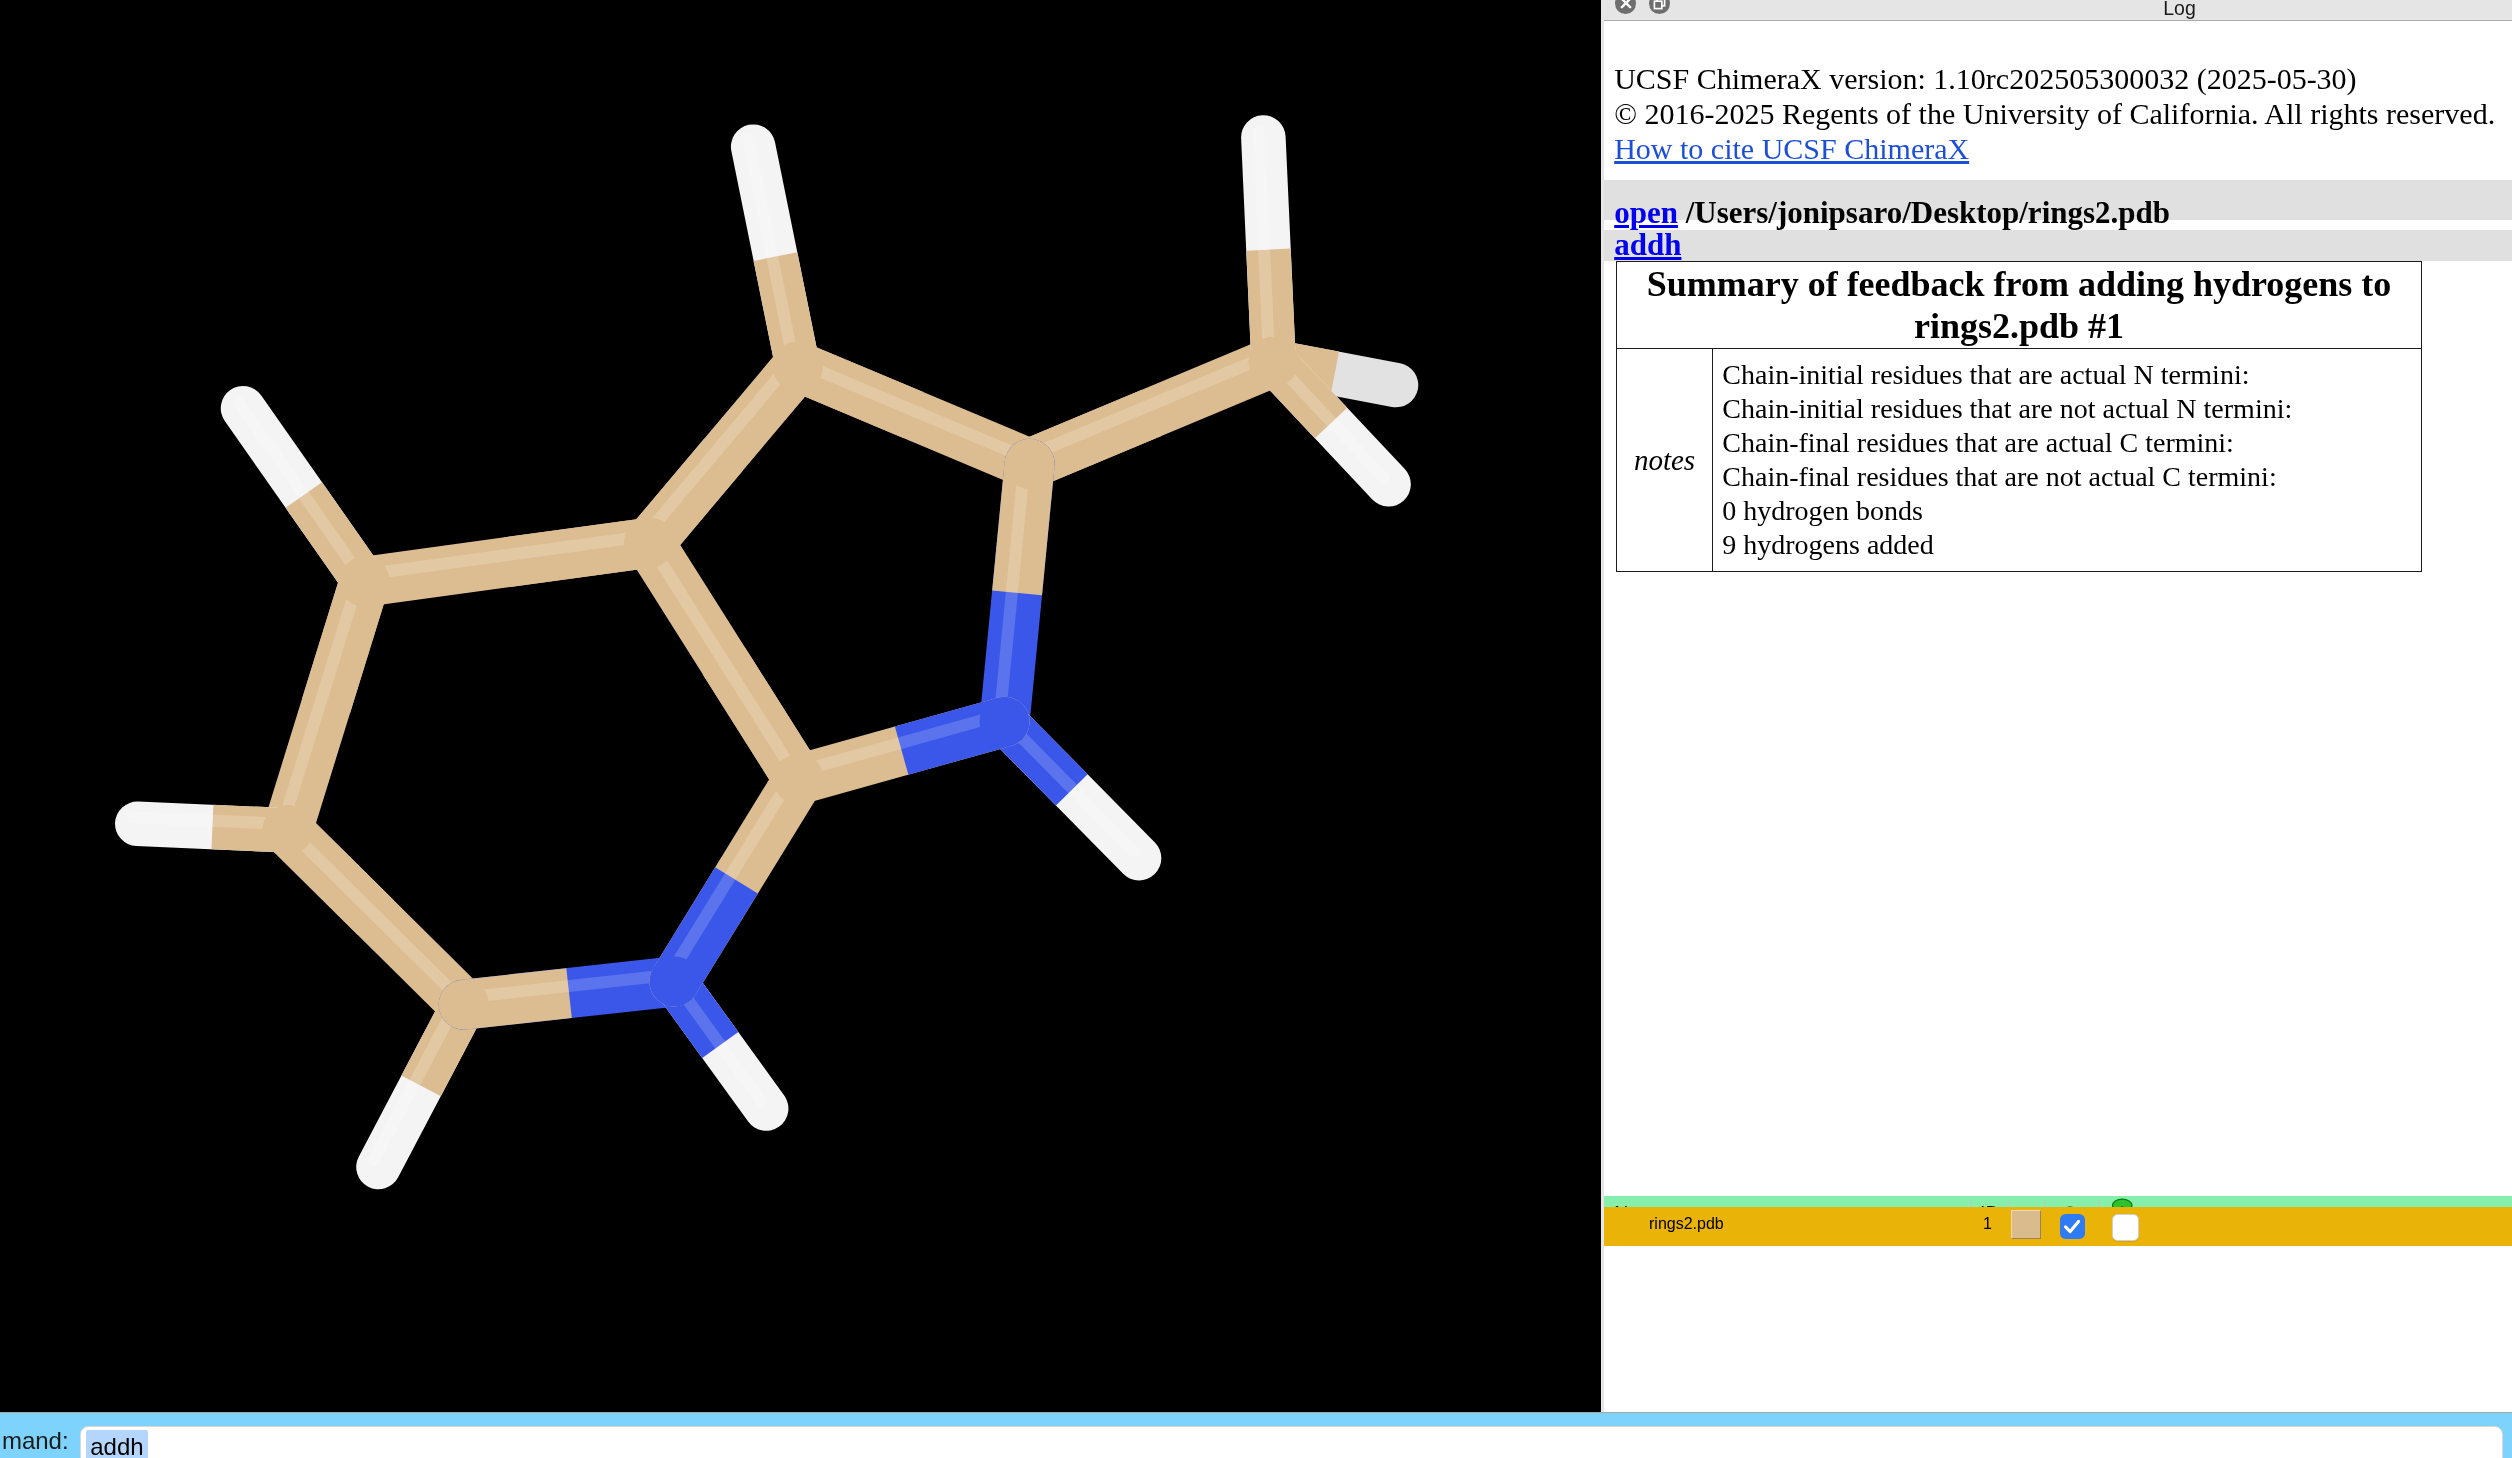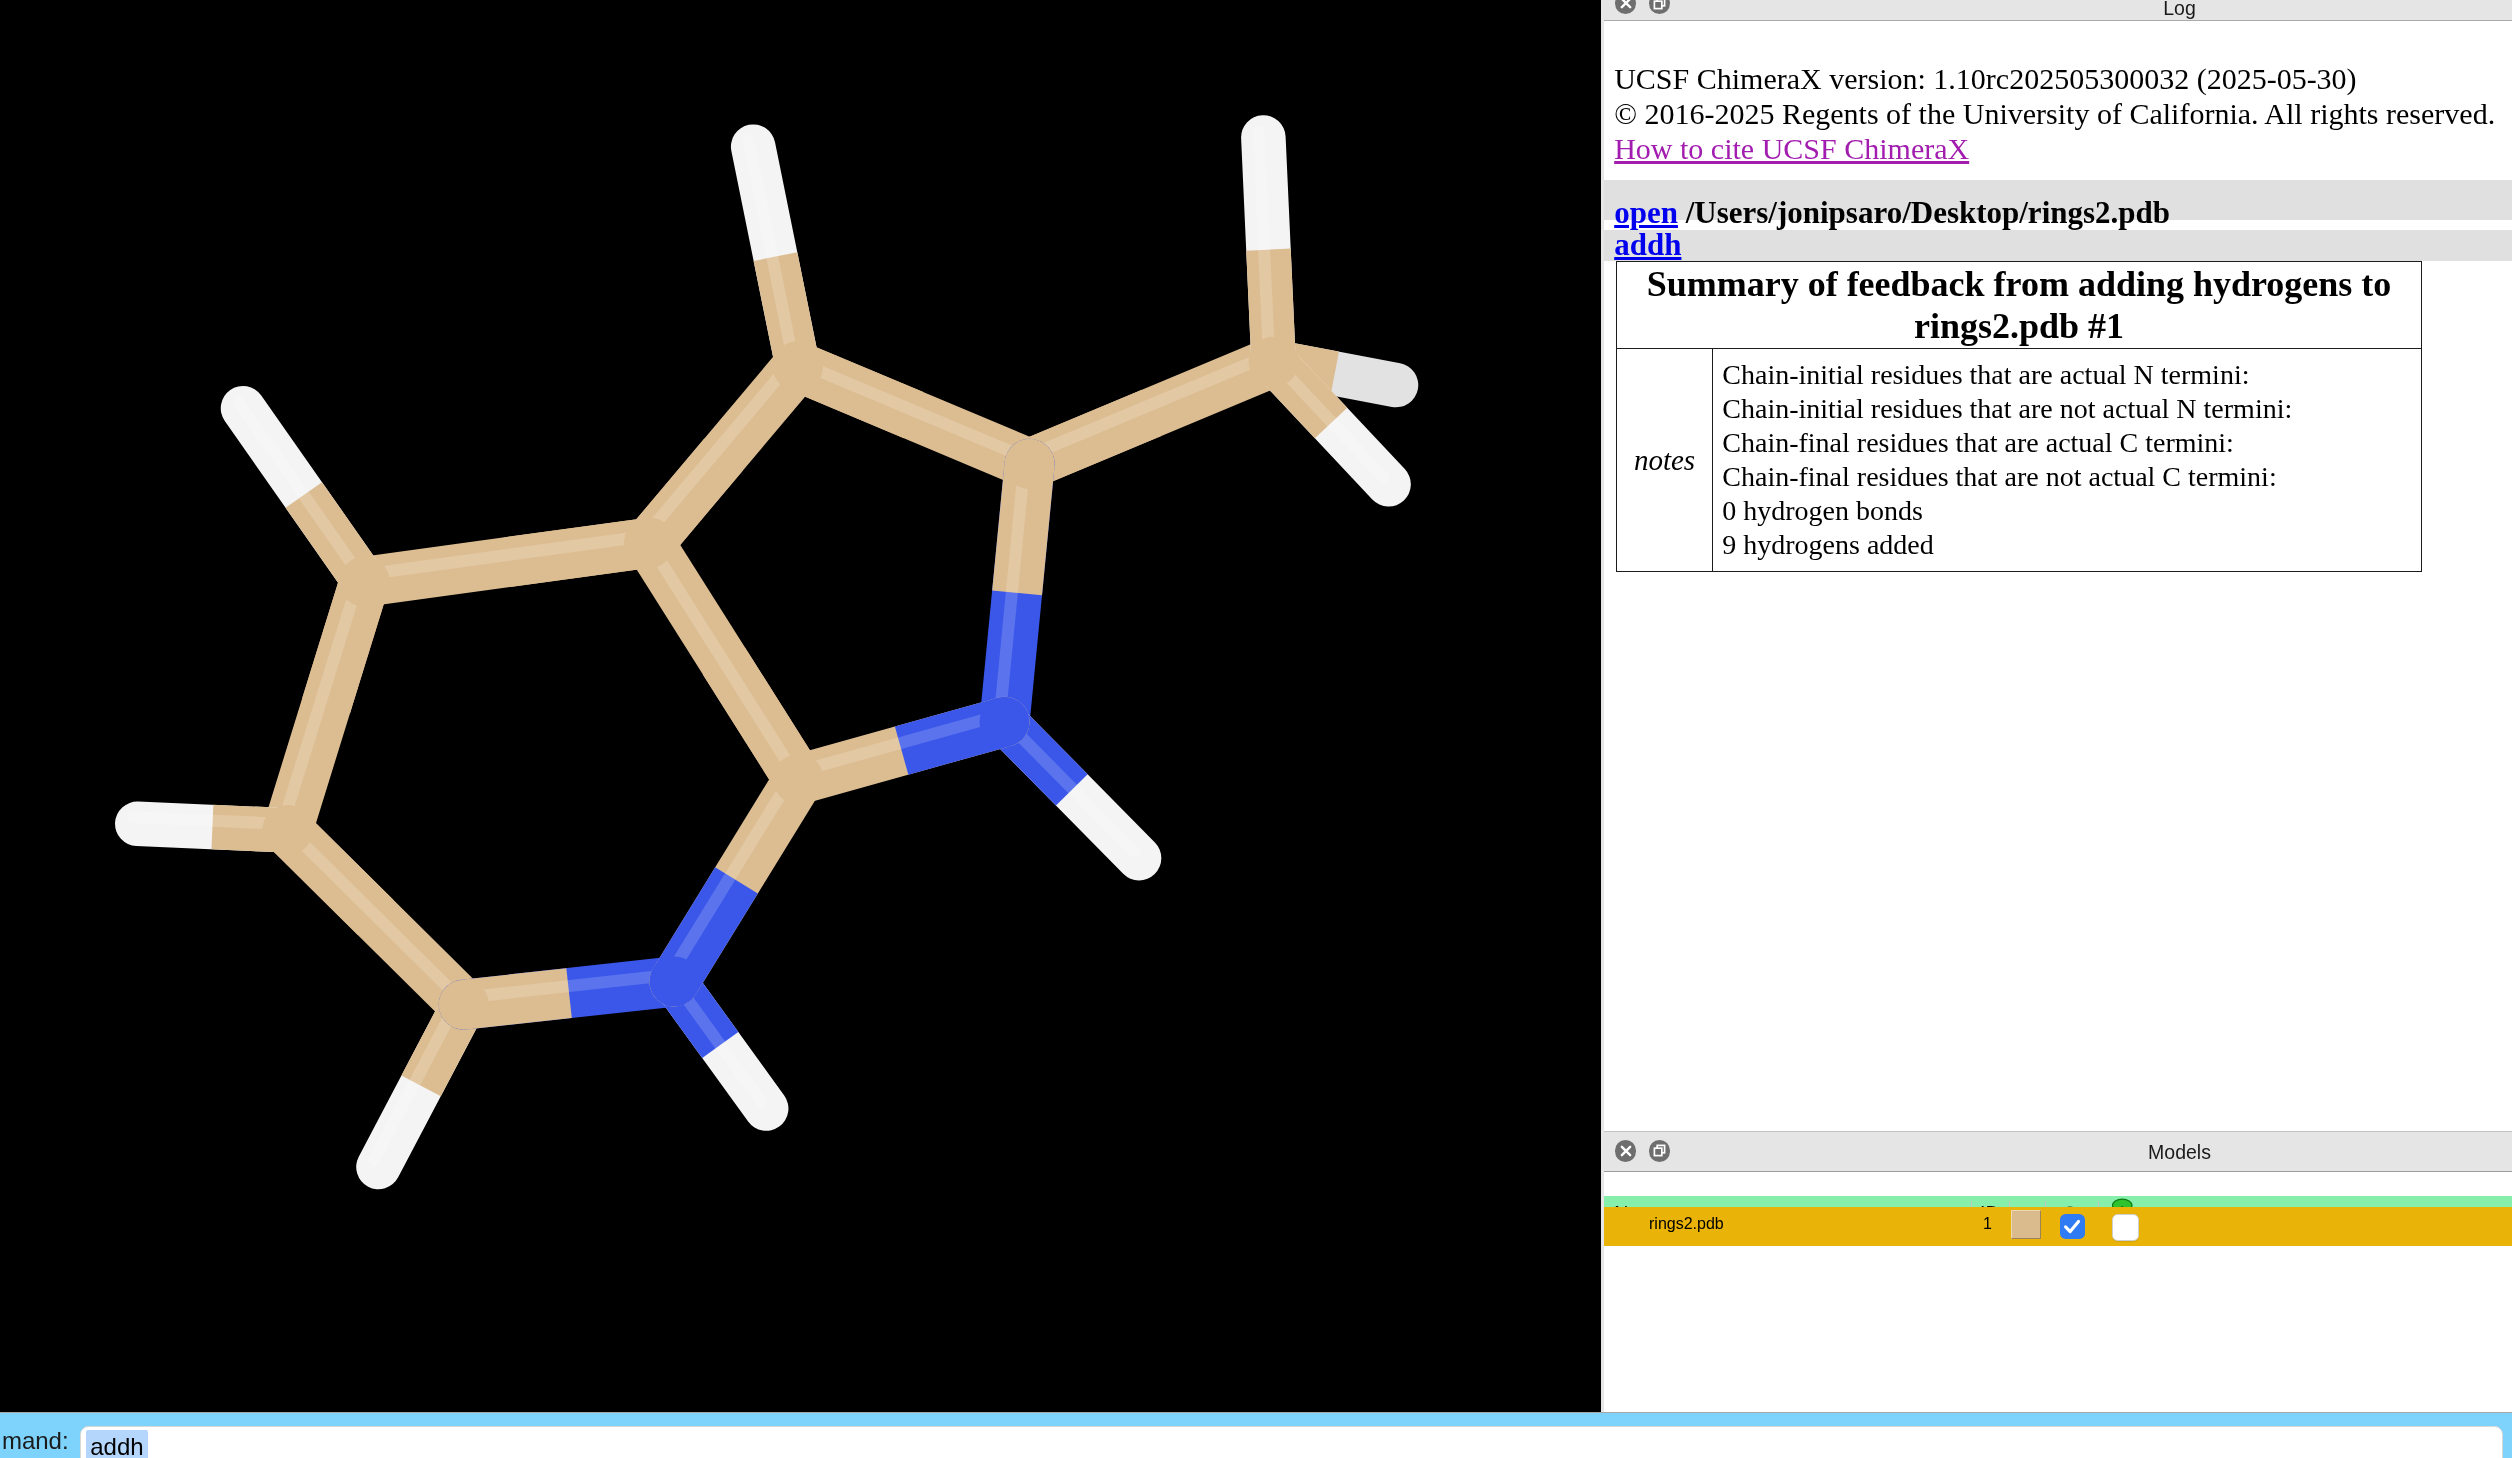--- a/index.html
+++ b/index.html
@@ -15,21 +15,21 @@
   .titlebar{position:relative;background:#e5e5e5;overflow:hidden;}
   #log-titlebar{height:19.5px;border-bottom:1.9px solid #ababab;}
   .win-btn{position:absolute;width:21.3px;height:21.3px;border-radius:50%;background:#6e6e6e;
            display:flex;align-items:center;justify-content:center;}
   .panel-title{position:absolute;font-size:19.5px;color:#1a1a1a;}
   #log-titlebar .panel-title{left:520px;width:111px;text-align:center;top:-2.8px;}
   #log-titlebar .win-btn{top:-7.4px;}
   #log-content{position:absolute;left:0;top:21.3px;width:908px;height:1110px;background:#fff;
                font-family:"Liberation Serif",serif;font-size:30px;color:#000;}
   .log-line{position:absolute;left:10.2px;white-space:nowrap;}
-  a.loglink{color:#a21caf;text-decoration:underline;}
+  a.loglink{color:#1d4ed8;text-decoration:underline;}
   .cmd-strip{position:absolute;left:0;width:908px;background:#e0e0e0;white-space:nowrap;}
   .cmd-strip .cmd-text{position:absolute;left:10.2px;font-weight:bold;font-size:31px;}
   .cmd-strip a{color:#0000ee;text-decoration:underline;font-weight:bold;}
 
   #feedback-table{position:absolute;left:12px;top:240px;border-collapse:collapse;
                   font-family:"Liberation Serif",serif;color:#000;}
   #feedback-table th,#feedback-table td{border:1.9px solid #1c1c1c;}
   #feedback-table th{width:802px;height:48px;font-size:36px;font-weight:bold;text-align:center;}
   #feedback-table td.notes-cell{width:93px;font-style:italic;font-size:29px;text-align:center;}
   #feedback-table td.lines-cell{font-size:28px;line-height:34px;padding:8.3px 7.4px 9.3px 9.3px;}
@@ -189,34 +189,20 @@
             <div>0 hydrogen bonds</div>
             <div>9 hydrogens added</div>
           </td>
         </tr>
       </tbody>
         </table>
     </div>
   </div>
 
   <div id="models-panel">
-    <div id="models-titlebar" class="titlebar">
-      <div class="win-btn" style="left:11px;">
-        <svg width="12" height="12" viewBox="0 0 13 13">
-            <path d="M2 2 L11 11 M11 2 L2 11" stroke="#fff" stroke-width="2.6" stroke-linecap="round"></path>
-          </svg>
-      </div>
-      <div class="win-btn" style="left:45px;">
-        <svg width="13" height="13" viewBox="0 0 14 14">
-            <rect x="4.5" y="1.5" width="8" height="8" fill="none" stroke="#fff" stroke-width="1.8"></rect>
-            <rect x="1.5" y="4.5" width="8" height="8" fill="#6e6e6e" stroke="#fff" stroke-width="1.8"></rect>
-          </svg>
-      </div>
-      <div class="panel-title">Models</div>
-    </div>
 
     <div id="models-header">
       <span style="position:absolute;left:10.2px;top:5.6px;">Name</span>
       <div class="col-sep" style="left:367px;"></div>
       <span style="position:absolute;left:376px;top:5.6px;">ID</span>
       <div class="col-sep" style="left:405px;"></div>
       <div class="col-sep" style="left:441px;"></div>
       <span style="position:absolute;left:451px;top:8.3px;">
         <svg width="30" height="17.6" viewBox="0 0 32 19">
             <path d="M2 9.5 Q16 -4 30 9.5 Q16 23 2 9.5 Z" fill="none" stroke="#111" stroke-width="2"></path>

